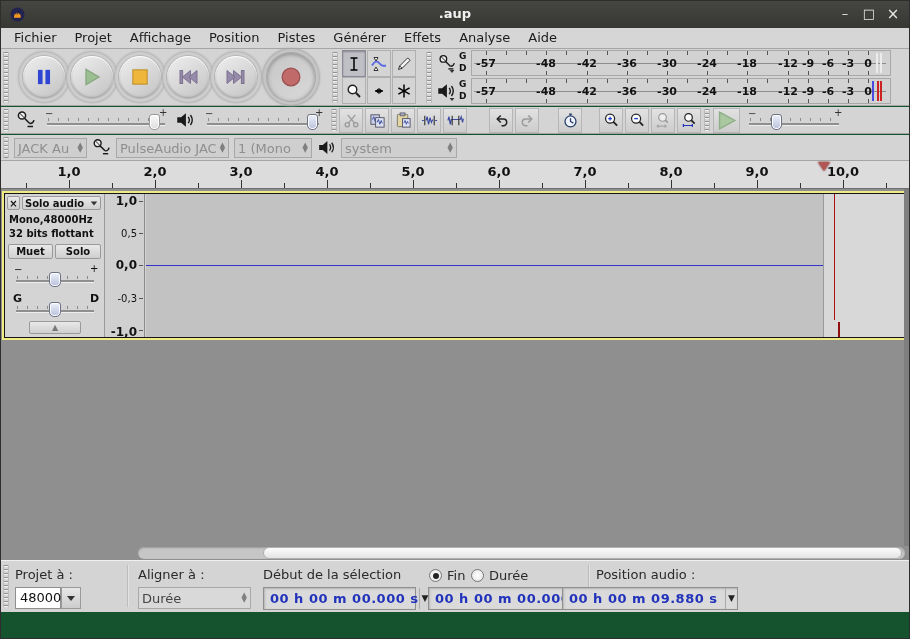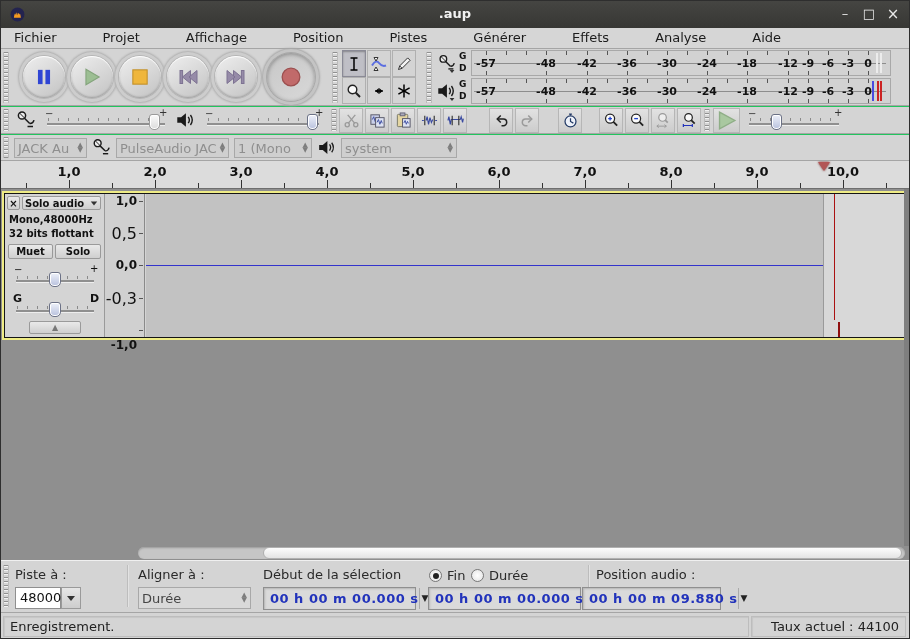--- a/index.html
+++ b/index.html
@@ -1,30 +1,30 @@
 <!DOCTYPE html>
 <html><head>
 <meta charset="utf-8">
 <style>
   html,body{margin:0;padding:0;background:#555;}
   *{box-sizing:border-box;}
   #win{
     position:relative;width:910px;height:639px;
     font-family:"DejaVu Sans","Liberation Sans",sans-serif;
-    background:#22c55e;overflow:hidden;border:1px solid #2e2e2e;
+    background:#14532d;overflow:hidden;border:1px solid #2e2e2e;
     -webkit-user-select:none;user-select:none;text-decoration:underline;
   }
   .abs{position:absolute;}
   
   #titlebar{left:0;top:0;width:100%;height:27px;background:linear-gradient(#454542,#373734);color:#fff;}
   #titlebar .title{left:0;right:0;top:5px;text-align:center;font-size:13px;font-weight:bold;color:#f2f2f2;}
   #app-icon{left:8px;top:5px;width:17px;height:17px;}
   .winbtn{top:4px;width:20px;height:18px;color:#e8e8e8;font-size:13px;text-align:center;line-height:18px;}
   
-  #menubar{left:0;top:27px;width:100%;height:21px;background:#d6d6d6;border-bottom:1px solid #a5a5a5;display:flex;align-items:center;padding-left:4px;gap:28px;}
+  #menubar{left:0;top:27px;width:100%;height:21px;background:#d6d6d6;border-bottom:1px solid #a5a5a5;display:flex;align-items:center;padding-left:4px;}
   .menu-item{padding:0 9px;font-size:13px;color:#1c1c1c;line-height:20px;}
   
   .trow{left:0;width:100%;background:#d4d4d4;}
   #row1{top:48px;height:57px;border-bottom:1px solid #a5a5a5;}
   #row2{top:106px;height:27px;border-bottom:1px solid #a5a5a5;}
   #row3{top:134px;height:26px;border-bottom:1px solid #a5a5a5;}
   .grip{width:6px;background-image:repeating-linear-gradient(180deg,#909090 0 1px,#f2f2f2 1px 2px,transparent 2px 4px);border-left:1px solid #bbb;border-right:1px solid #bbb;}
   
   .tbtn{border-radius:50%;background:linear-gradient(145deg,#efefef,#c2c2c2);box-shadow:inset 0 1px 1px #fff,inset 0 -1px 2px #9e9e9e,0 0 0 1px #b5b5b5,0 0 0 4px #cdcdcd,0 0 2px 5px #b0b0b0;display:flex;align-items:center;justify-content:center;}
   .tbtn svg{width:22px;height:22px;}
@@ -61,21 +61,21 @@
   .tl-label{position:absolute;top:3px;transform:translateX(-50%);font-size:13px;font-weight:bold;color:#111;}
   .tl-tick{position:absolute;bottom:0;width:1px;background:#333;}
   #tl-marker{left:817px;top:1px;width:0;height:0;border-left:6px solid transparent;border-right:6px solid transparent;border-top:9px solid #b25555;filter:drop-shadow(0 0 1px #702020);}
   
   #main{left:0;top:188px;width:100%;height:357px;background:#8f8f8f;}
   #track{left:1px;top:2px;width:905px;height:149px;border:2px solid #efec86;background:#efec86;}
   #track-inner{left:0;top:0;width:901px;height:145px;border:1px solid #151515;background:#d4d4d4;}
   #tpanel{left:0;top:0;width:99px;height:143px;background:#d4d4d4;font-size:10px;color:#111;}
   .tp-btn{border:1px solid #9a9a9a;background:linear-gradient(#e9e9e9,#cfcfcf);border-radius:2px;display:flex;align-items:center;justify-content:center;}
   #vruler{left:99px;top:0;width:41px;height:143px;background:#d0d0d0;border-left:1px solid #9a9a9a;border-right:1px solid #8a8a8a;}
-  .vr-label{position:absolute;right:7px;transform:translateY(-50%);font-size:16px;color:#111;}
+  .vr-label{position:absolute;right:7px;transform:translateY(-50%);font-size:10px;color:#111;}
   .vr-label.b{font-weight:bold;font-size:12px;}
   .vr-tick{position:absolute;right:1px;width:4px;height:1px;background:#555;}
   #wave{left:141px;top:0;width:760px;height:143px;background:#c2c2c2;}
   #wave-right{left:677px;top:0;width:83px;height:143px;background:#d8d8d8;border-left:1px solid #9a9a9a;}
   #wave-line{left:0;top:71px;width:677px;height:1px;background:#3333cc;}
   #rec-cursor{left:688px;top:0;width:1px;height:126px;background:#aa1111;}
   #rec-cursor2{left:692px;top:128px;width:2px;height:15px;background:#8f0f0f;}
   
   #hscroll-row{left:0;top:545px;width:100%;height:14px;background:#8f8f8f;}
   #hscroll-track{left:137px;top:1px;width:767px;height:12px;background:#c6c6c6;border-radius:6px;box-shadow:inset 0 1px 2px #9a9a9a;}
@@ -655,21 +655,21 @@
 
         <div id="vruler" class="abs">
             <div class="vr-label b" style="top: 7px;">1,0</div>
             <div class="vr-tick" style="top: 7px;"></div>
             <div class="vr-label" style="top: 39.2px;">0,5</div>
             <div class="vr-tick" style="top: 39.2px;"></div>
             <div class="vr-label b" style="top: 71.4px;">0,0</div>
             <div class="vr-tick" style="top: 71.4px;"></div>
             <div class="vr-label" style="top: 103.6px;">-0,3</div>
             <div class="vr-tick" style="top: 103.6px;"></div>
-            <div class="vr-label b" style="top: 151px;">-1,0</div>
+            <div class="vr-label b" style="top: 138px;">-1,0</div>
             <div class="vr-tick" style="top: 135.8px;"></div>
           </div>
 
         <div id="wave" class="abs">
           <div id="wave-right" class="abs"></div>
           <div id="wave-line" class="abs"></div>
           <div id="rec-cursor" class="abs"></div>
           <div id="rec-cursor2" class="abs"></div>
         </div>
 
@@ -680,21 +680,21 @@
 
   <div id="hscroll-row" class="abs">
     <div id="hscroll-track" class="abs">
       <div id="hscroll-thumb" class="abs"></div>
     </div>
   </div>
 
   <div id="seltb" class="abs">
     <div class="grip abs" style="left:2px;top:4px;height:42px;"></div>
 
-    <div class="lbl" style="left:14px;top:6px;">Piste à :</div>
+    <div class="lbl" style="left:14px;top:6px;">Projet à :</div>
     <div class="abs" style="left:14px;top:26px;width:46px;height:22px;background:#fff;border:1px solid #8f8f8f;font-size:13px;padding:2px 4px;color:#111;">48000</div>
     <div class="abs" style="left:60px;top:26px;width:20px;height:22px;background:linear-gradient(#e6e6e6,#cdcdcd);border:1px solid #9a9a9a;display:flex;align-items:center;justify-content:center;">
         <span class="tri-down"></span>
       </div>
 
     <div class="sep abs" style="left:126px;top:4px;height:42px;"></div>
 
     <div class="lbl" style="left:137px;top:6px;">Aligner à :</div>
     <div class="combo dark" style="left:137px;top:26px;width:113px;height:22px;background:#d9d9d9;">
       <span>Durée</span>
@@ -721,28 +721,20 @@
       <span>Durée</span>
     </div>
     <div class="timefield" style="left:427px;top:26px;width:153px;">
       <span class="tval">00 h 00 m 00.000 s</span>
       <span class="dd">▼</span>
     </div>
 
     <div class="sep abs" style="left:587px;top:4px;height:42px;"></div>
 
     <div class="lbl" style="left:595px;top:6px;">Position audio :</div>
-    <div class="timefield" style="left:581px;top:26px;width:139px;">
+    <div class="timefield" style="left:561px;top:26px;width:176px;">
       <span class="tval">00 h 00 m 09.880 s</span>
       <span class="dd">▼</span>
     </div>
   </div>
 
-  <div id="statusbar" class="abs">
-    <div class="status-panel" style="left:2px;width:746px;">
-      <span>Enregistrement.</span>
-    </div>
-    <div class="status-panel" style="left:750px;width:155px;justify-content:flex-end;">
-      <span>Taux actuel : 44100</span>
-    </div>
-  </div>
 
 </div>
 
 </body></html>

